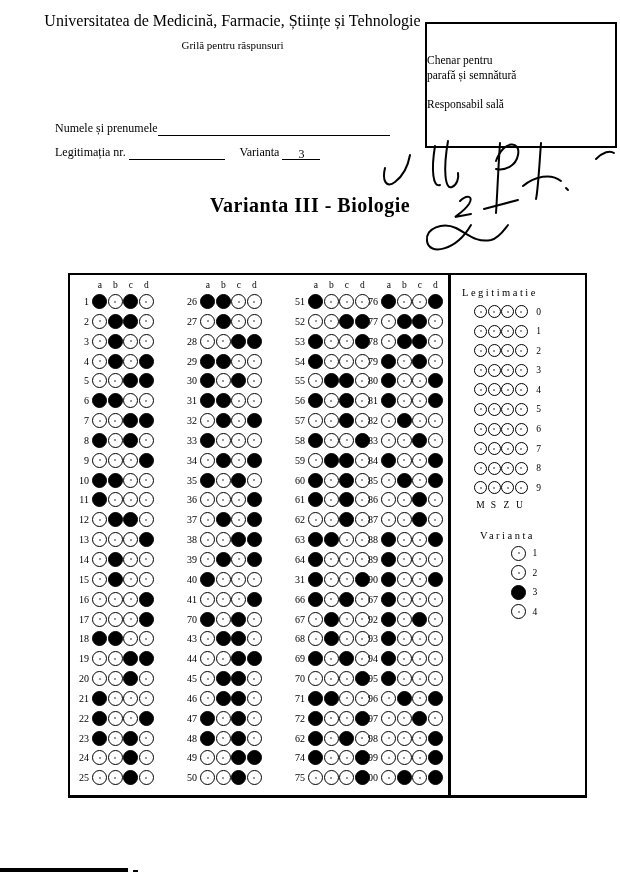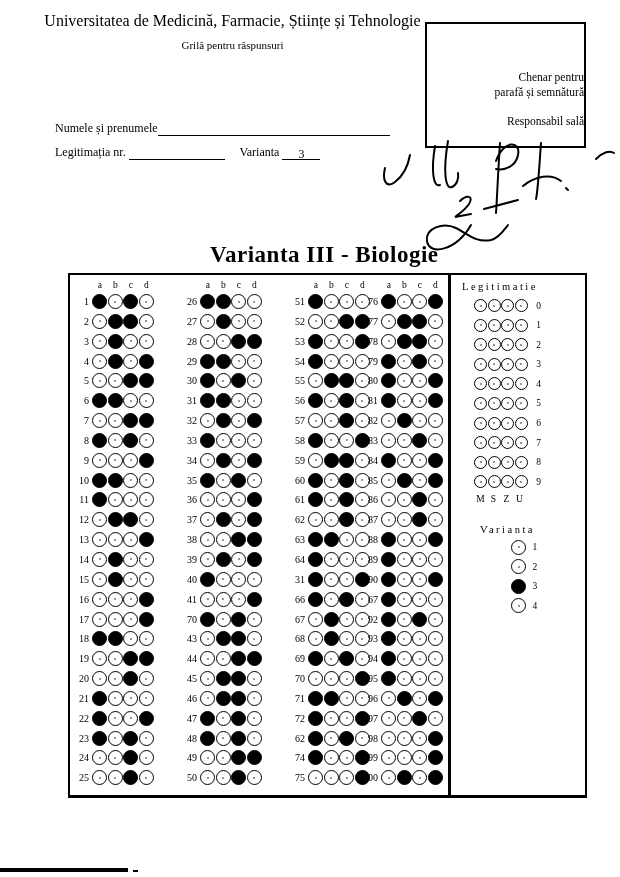--- a/index.html
+++ b/index.html
@@ -14,44 +14,44 @@
   .hdr .l3{font-size:13.5px;margin-bottom:7px;}
   .hdr .l4{font-size:11px;}
   .form-lines{position:absolute;left:55px;top:121px;width:400px;font-size:12px;}
   .form-row{margin-bottom:9px;white-space:nowrap;}
   .blank{display:inline-block;border-bottom:1px solid #000;height:12px;vertical-align:bottom;}
   .blank.name{width:232px;}
   .blank.legit{width:96px;}
   .blank.var{width:38px;text-align:center;}
   .gap{display:inline-block;width:12px;}
   
-  .stamp{position:absolute;left:425px;top:22px;width:161px;height:126px;border:2px solid #000;
-    box-sizing:border-box;text-align:right;font-size:11.5px;padding-top:46px;line-height:15px;}
+  .stamp{position:absolute;left:425px;top:22px;width:192px;height:126px;border:2px solid #000;
+    box-sizing:border-box;text-align:left;font-size:11.5px;padding-top:29px;line-height:15px;}
   .stamp .l3{margin-top:14px;}
   
-  .title{position:absolute;left:210px;top:194px;font-size:23px;font-weight:bold;letter-spacing:.5px;margin-top:48px;}
+  .title{position:absolute;left:210px;top:194px;font-size:20px;font-weight:bold;letter-spacing:.5px;}
   .sig{position:absolute;left:355px;top:130px;pointer-events:none;}
   
   .gridbox{position:absolute;left:68px;top:273px;width:519px;height:525px;
     border:2px solid #000;border-bottom-width:3px;box-sizing:border-box;}
   .qcol{position:absolute;top:5px;}
   .qcol.c1{left:3px;}  .qcol.c2{left:111px;}  .qcol.c3{left:219px;}  .qcol.c4{left:292px;}
   .opt-header{display:flex;margin-left:19px;height:12px;margin-bottom:2px;}
   .opt-header span{width:15.5px;text-align:center;font-size:9.5px;}
   .q-row{display:flex;align-items:center;height:15px;margin-bottom:4.85px;}
   .qnum{width:16px;font-size:10px;text-align:right;margin-right:3px;line-height:15px;}
   .bubble{display:inline-block;width:15px;height:15px;border-radius:50%;
     border:1.3px solid #000;box-sizing:border-box;background:#fff;position:relative;flex:0 0 auto;margin-right:.5px;}
   .bubble::after{content:"";position:absolute;left:50%;top:50%;width:2px;height:2px;margin:-1px 0 0 -1px;
     border-radius:50%;background:#000;opacity:.55;}
   .bubble.filled{background:#000;}
   .bubble.sm{width:13px;height:13px;}
   
   .divider{position:absolute;left:378px;top:0;bottom:0;width:2.5px;background:#000;}
-  .rpanel{position:absolute;left:384px;top:6px;width:130px;}
+  .rpanel{position:absolute;left:384px;top:12px;width:130px;}
   .rp-title{text-align:left;padding-left:8px;letter-spacing:2.5px;font-size:10.5px;margin-bottom:6px;}
   .digit-row{display:flex;align-items:center;height:15px;margin-bottom:4.6px;margin-left:20px;}
   .digit-label{margin-left:6px;font-size:9.5px;width:9px;text-align:center;}
   .mszu{display:flex;margin-left:20px;margin-top:3px;}
   .mszu span{width:13px;text-align:center;font-size:9.5px;letter-spacing:0;}
   .var-title{margin-top:20px;padding-left:26px;letter-spacing:2.5px;font-size:10.5px;margin-bottom:5px;}
   .var-row{display:flex;align-items:center;height:15px;margin-bottom:4.5px;margin-left:57px;}
   .var-label{margin-left:6px;font-size:9.5px;}
   
   .bottom-line{position:absolute;left:0;top:868px;width:128px;height:4px;background:#000;}

